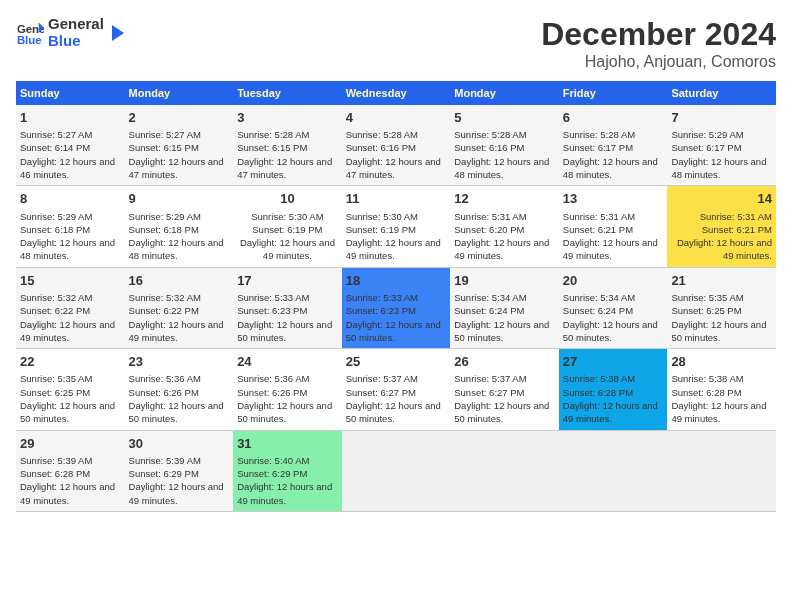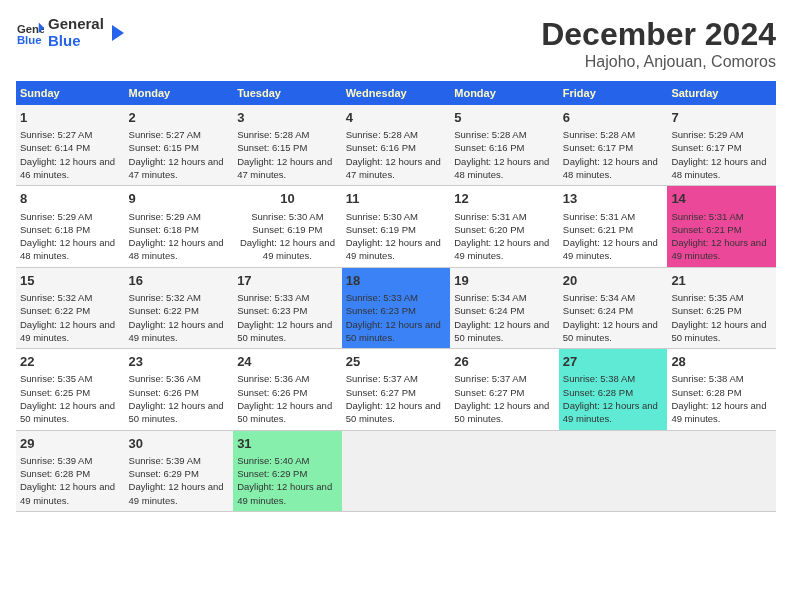--- a/index.html
+++ b/index.html
@@ -185,21 +185,21 @@
         <span>Sunrise: 5:31 AM</span><br>
         <span>Sunset: 6:20 PM</span><br>
         <span>Daylight: 12 hours and 49 minutes.</span>
       </td>
         <td style="background-color: rgb(255, 255, 255);">
         <span class="day-num">13</span>
         <span>Sunrise: 5:31 AM</span><br>
         <span>Sunset: 6:21 PM</span><br>
         <span>Daylight: 12 hours and 49 minutes.</span>
       </td>
-        <td style="background-color: #ec4899;">
+        <td style="background-color: #fde047; text-align: right;">
         <span class="day-num">14</span>
         <span>Sunrise: 5:31 AM</span><br>
         <span>Sunset: 6:21 PM</span><br>
         <span>Daylight: 12 hours and 49 minutes.</span>
       </td>
       </tr>
       <tr>
         <td style="background-color: rgb(245, 245, 245);">
         <span class="day-num">15</span>
         <span>Sunrise: 5:32 AM</span><br>
@@ -267,21 +267,21 @@
         <span>Sunrise: 5:37 AM</span><br>
         <span>Sunset: 6:27 PM</span><br>
         <span>Daylight: 12 hours and 50 minutes.</span>
       </td>
         <td style="background-color: rgb(255, 255, 255);">
         <span class="day-num">26</span>
         <span>Sunrise: 5:37 AM</span><br>
         <span>Sunset: 6:27 PM</span><br>
         <span>Daylight: 12 hours and 50 minutes.</span>
       </td>
-        <td style="background-color: #5eead4;">
+        <td style="background-color: #0ea5e9;">
         <span class="day-num">27</span>
         <span>Sunrise: 5:38 AM</span><br>
         <span>Sunset: 6:28 PM</span><br>
         <span>Daylight: 12 hours and 49 minutes.</span>
       </td>
         <td style="background-color: rgb(255, 255, 255);">
         <span class="day-num">28</span>
         <span>Sunrise: 5:38 AM</span><br>
         <span>Sunset: 6:28 PM</span><br>
         <span>Daylight: 12 hours and 49 minutes.</span>

